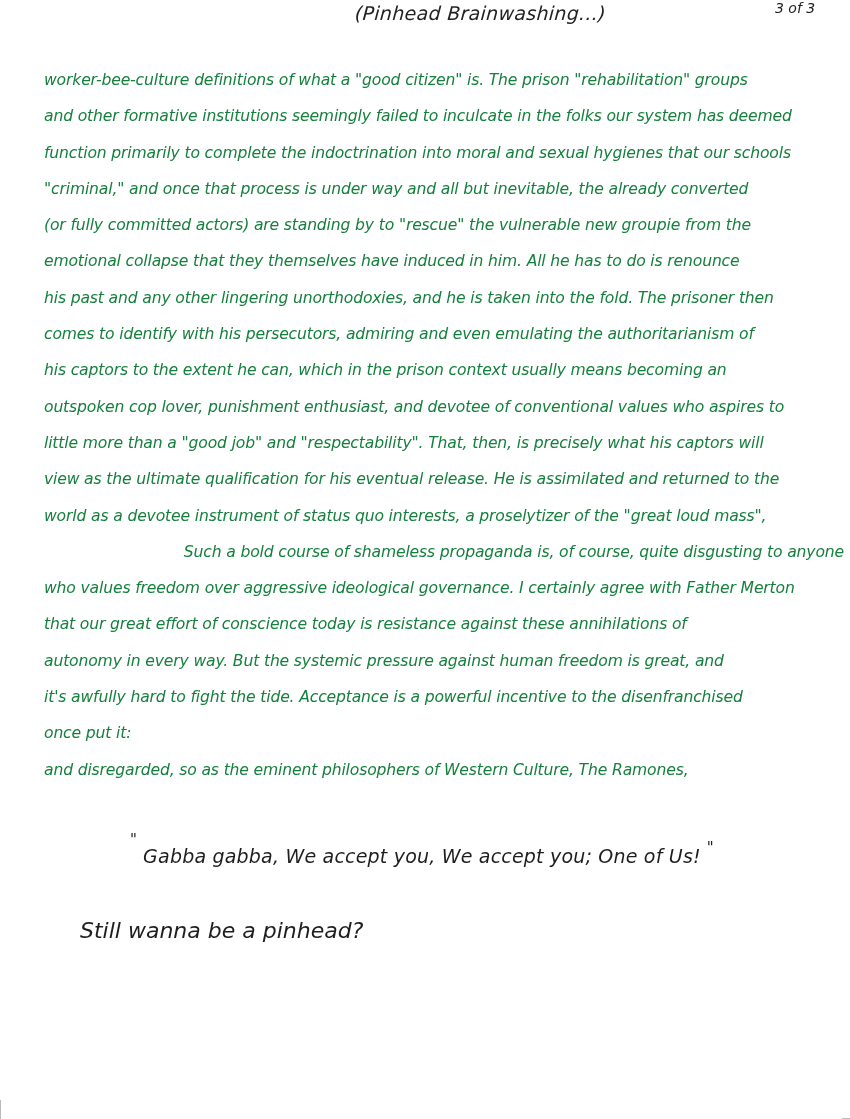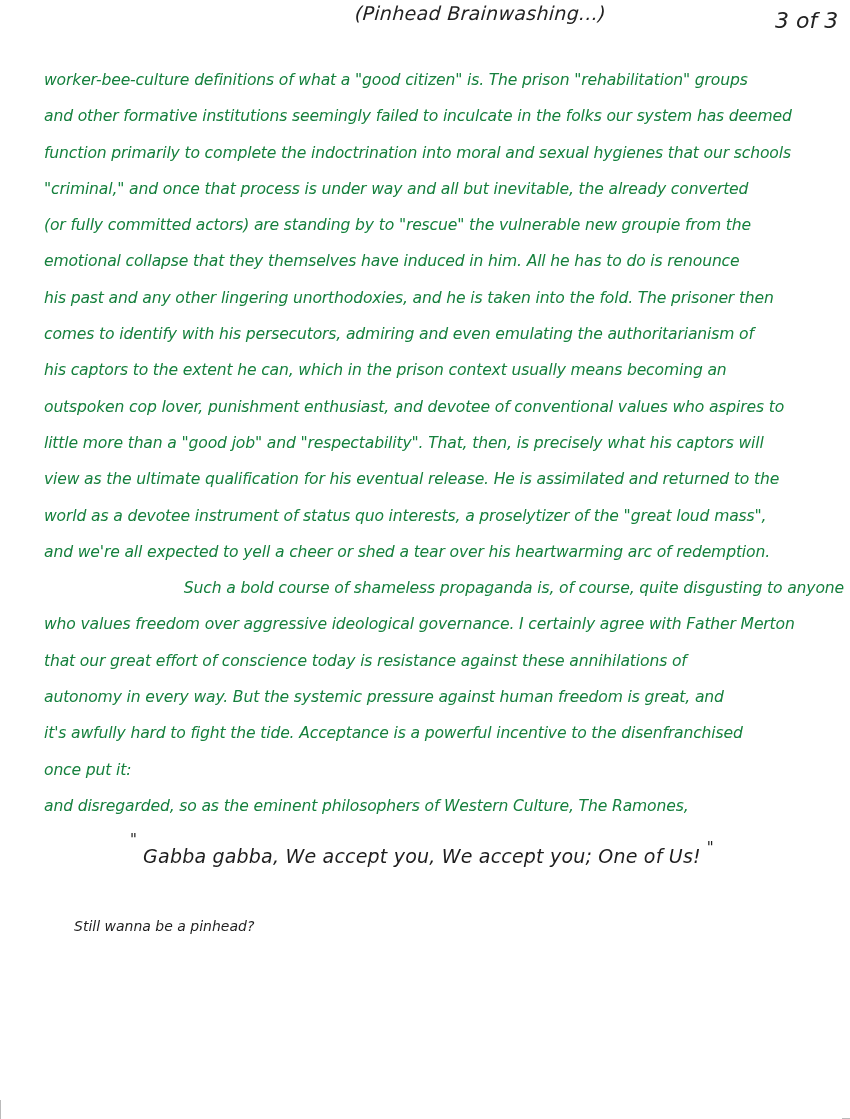--- a/index.html
+++ b/index.html
@@ -28,22 +28,22 @@
       top: 2px;
       font-size: 19px;
       font-style: italic;
       letter-spacing: 0.3px;
       color: #222;
       transform: skewX(-4deg);
     }
     .page-number {
       position: absolute;
       left: 775px;
-      top: 8px;
-      font-size: 22px;
+      top: 0px;
+      font-size: 14px;
       color: #222;
       font-style: italic;
     }
     .body-text {
       position: absolute;
       left: 44px;
       top: 62px;
       width: 800px;
     }
     .line {
@@ -78,23 +78,23 @@
       font-size: 15px;
     }
     .quote .close-mark {
       position: relative;
       top: -10px;
       margin-left: 6px;
       font-size: 15px;
     }
     .closing-line {
       position: absolute;
-      left: 74px;
+      left: 80px;
       top: 918px;
-      font-size: 14px;
+      font-size: 22px;
       font-style: italic;
       white-space: nowrap;
       color: #1e1e1e;
     }
     .scan-edge-left {
       position: absolute;
       left: 0;
       top: 1100px;
       width: 1px;
       height: 19px;
@@ -124,21 +124,20 @@
     <div class="line">"criminal," and once that process is under way and all but inevitable, the already converted</div>
     <div class="line">(or fully committed actors) are standing by to "rescue" the vulnerable new groupie from the</div>
     <div class="line">emotional collapse that they themselves have induced in him.  All he has to do is renounce</div>
     <div class="line">his past and any other lingering unorthodoxies, and he is taken into the fold.  The prisoner then</div>
     <div class="line">comes to identify with his persecutors, admiring and even emulating the authoritarianism of</div>
     <div class="line">his captors to the extent he can, which in the prison context usually means becoming an</div>
     <div class="line">outspoken cop lover, punishment enthusiast, and devotee of conventional values who aspires to</div>
     <div class="line">little more than a "good job" and "respectability".  That, then, is precisely what his captors will</div>
     <div class="line">view as the ultimate qualification for his eventual release.  He is assimilated and returned to the</div>
     <div class="line">world as a devotee instrument of status quo interests, a proselytizer of the "great loud mass",</div>
-    <div class="line">and we're all expected to yell a cheer or shed a tear over his heartwarming arc of redemption.</div>
     <div class="line indent">Such a bold course of shameless propaganda is, of course, quite disgusting to anyone</div>
     <div class="line">who values freedom over aggressive ideological governance.  I certainly agree with Father Merton</div>
     <div class="line">that our great effort of conscience today is resistance against these annihilations of</div>
     <div class="line">autonomy in every way.  But the systemic pressure against human freedom is great, and</div>
     <div class="line">it's awfully hard to fight the tide.  Acceptance is a powerful incentive to the disenfranchised</div>
     <div class="line">once put it:</div>
     <div class="line">and disregarded, so as the eminent philosophers of Western Culture, The Ramones,</div>
   </div>
 
   <div class="quote">

